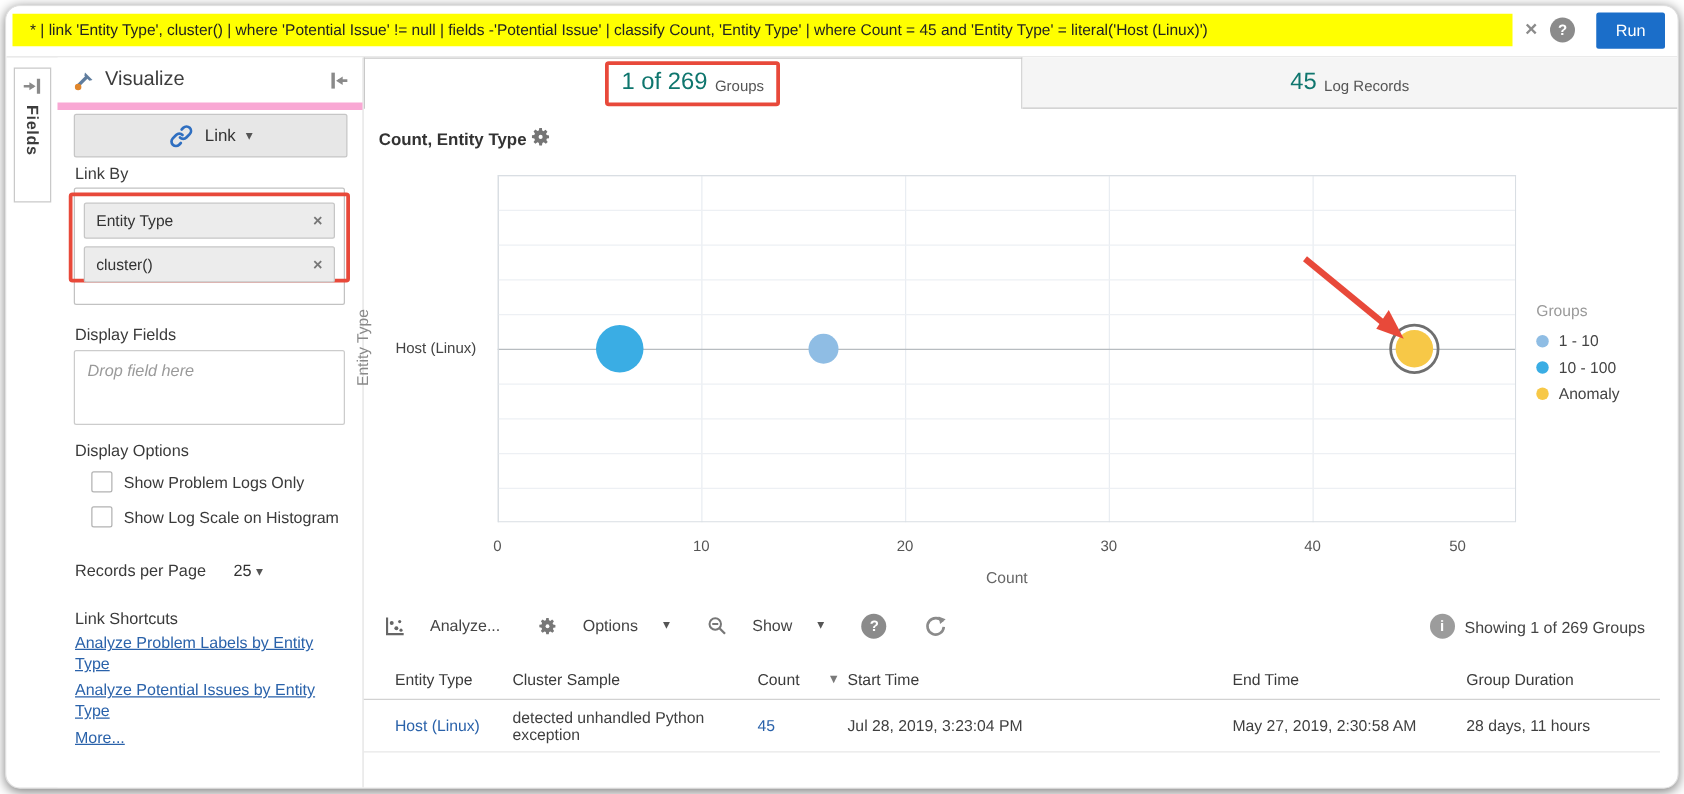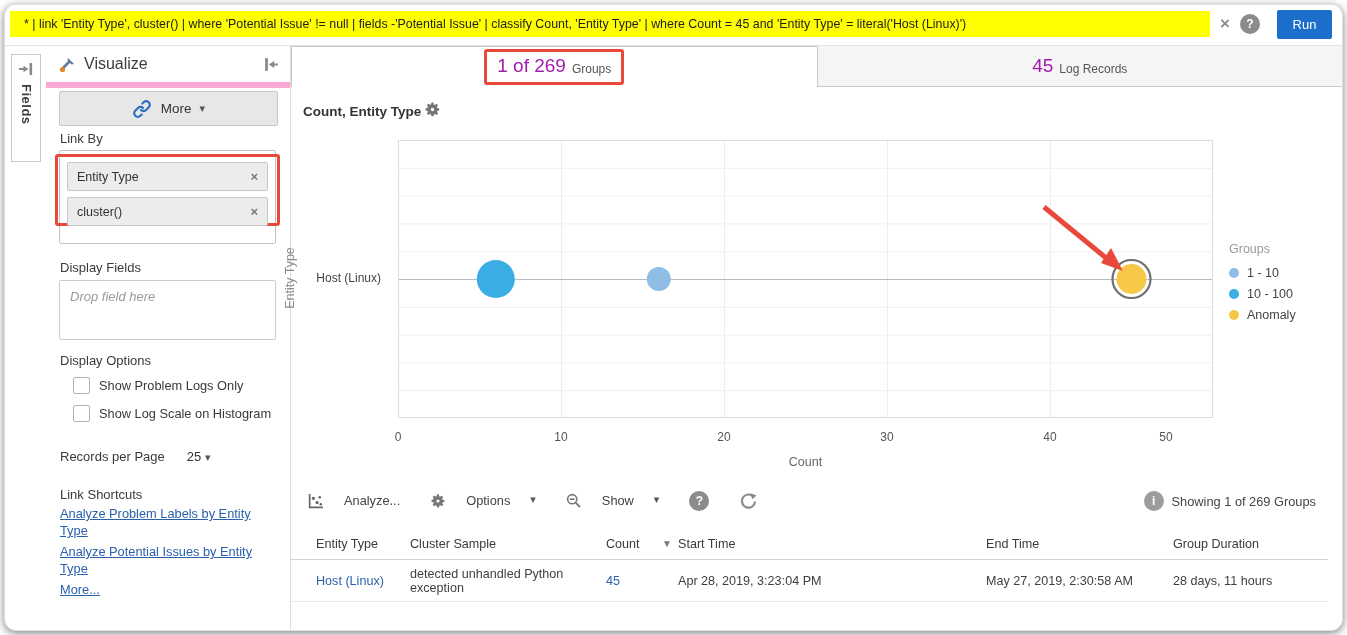--- a/index.html
+++ b/index.html
@@ -41,21 +41,21 @@
   .cbrow span{font-size:12.8px;color:#3a3a3a;}
   .rpp{position:absolute;left:14px;top:403px;font-size:13px;color:#3a3a3a;}
   .rpp .val{margin-left:22px;color:#333;}
   .sblink{position:absolute;left:14px;width:210px;font-size:12.8px;color:#2a62aa;line-height:17px;cursor:pointer;text-decoration:underline;}
   
   .main{position:absolute;left:286px;top:41px;right:0;bottom:0;background:#fff;}
   .tabs{position:absolute;left:0;top:0;right:0;height:41px;display:flex;}
   .tab{flex:1;display:flex;align-items:center;justify-content:center;box-sizing:border-box;cursor:pointer;}
   .tab.active{background:#fff;border:1px solid #c9c9c9;border-bottom:none;}
   .tab.inactive{background:#f5f5f5;border-bottom:1px solid #c9c9c9;}
-  .tabnum{font-size:19px;color:#a21caf;}
+  .tabnum{font-size:19px;color:#0f766e;}
   .tabcap{font-size:12px;color:#555;margin-left:6px;padding-top:5px;}
   .tab-redbox{padding:3px 10px 5px 10px;border-radius:3px;display:flex;align-items:center;}
   .chart-title{position:absolute;left:12px;top:58px;font-size:13.5px;font-weight:bold;color:#333;}
   .gear-btn{position:absolute;left:133px;top:55px;cursor:pointer;}
   .plot{position:absolute;left:107px;top:94px;width:815px;height:278px;}
   .ylab{position:absolute;left:-46px;top:225px;transform:rotate(-90deg);transform-origin:center;font-size:12.5px;color:#8a8a8a;width:90px;text-align:center;}
   .catlab{position:absolute;left:0;top:225px;width:99px;text-align:right;padding-right:9px;font-size:12px;color:#444;box-sizing:border-box;}
   .xticks{position:absolute;left:107px;top:384px;width:815px;height:16px;}
   .xticks span{position:absolute;transform:translateX(-50%);font-size:12px;color:#555;}
   .xlab{position:absolute;left:107px;top:409px;width:815px;text-align:center;font-size:12.5px;color:#666;}
@@ -110,21 +110,21 @@
         <line x1="14" y1="8" x2="7" y2="8" stroke="#8a8a8a" stroke-width="2"></line>
         <polygon points="5.5,8 10.5,4.8 10.5,11.2" fill="#8a8a8a"></polygon>
       </svg>
     </div>
 
     <div class="linkbtn">
       <svg width="20" height="20" viewBox="0 0 24 24">
         <path d="M10.8 13.2a4.3 4.3 0 0 0 6.1 0l3.2-3.2a4.3 4.3 0 0 0-6.1-6.1l-1.6 1.6" fill="none" stroke="#2f6fc1" stroke-width="2.6" stroke-linecap="round"></path>
         <path d="M13.2 10.8a4.3 4.3 0 0 0-6.1 0l-3.2 3.2a4.3 4.3 0 0 0 6.1 6.1l1.6-1.6" fill="none" stroke="#2f6fc1" stroke-width="2.6" stroke-linecap="round"></path>
       </svg>
-      <span class="lbl">More</span>
+      <span class="lbl">Link</span>
       <span class="caret">▾</span>
     </div>
 
     <div class="sec-label" style="top:85px">Link By</div>
 
     <div class="listbox">
       <div class="chipbox annot" style="border-color: rgb(232, 73, 58);">
         <div class="chip">
           <span>Entity Type</span>
           <span class="x">×</span>
@@ -294,18 +294,18 @@
       <div class="c4">Start Time</div>
       <div class="c5">End Time</div>
       <div class="c6">Group Duration</div>
     </div>
     <div class="trow">
       <div class="c1 bluelink">Host (Linux)</div>
       <div class="c2">detected unhandled Python exception</div>
       <div class="c3">
           <span class="bluelink">45</span>
         </div>
-      <div class="c4">Apr 28, 2019, 3:23:04 PM</div>
+      <div class="c4">Jul 28, 2019, 3:23:04 PM</div>
       <div class="c5">May 27, 2019, 2:30:58 AM</div>
       <div class="c6">28 days, 11 hours</div>
     </div>
   </div>
 </div>
 
 </body></html>

